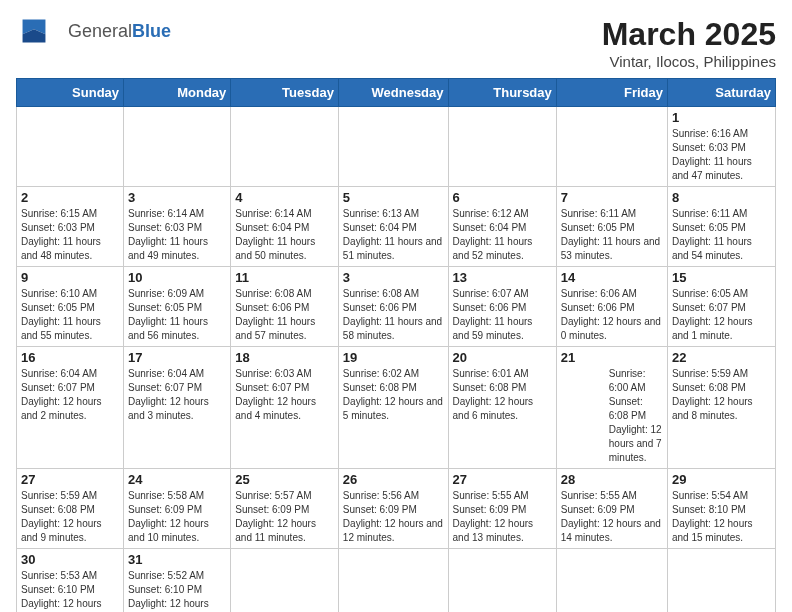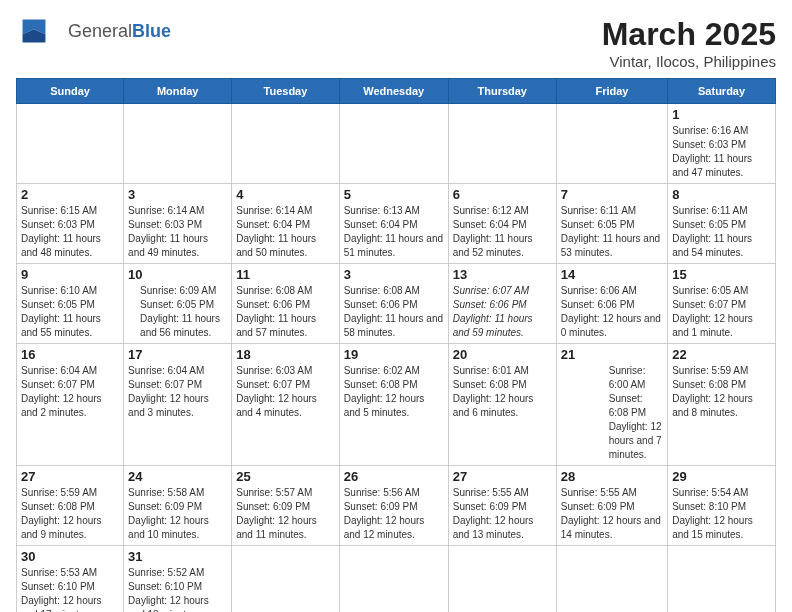--- a/index.html
+++ b/index.html
@@ -38,24 +38,24 @@
       color: #444;
     }
     .calendar {
       width: 100%;
       border-collapse: collapse;
       border: 1px solid #ccc;
     }
     .calendar th {
       background-color: #2a6db5;
       color: #fff;
-      font-size: 11px;
+      font-size: 13px;
       font-weight: bold;
       padding: 6px 4px;
-      text-align: center;
+      text-align: right;
       border: 1px solid #1a5a9a;
     }
     .calendar td {
       border: 1px solid #ccc;
       vertical-align: top;
       padding: 3px 4px;
       width: 113px;
       min-height: 70px;
       font-size: 10.5px;
       color: #333;
@@ -171,39 +171,39 @@
       </tr>
       <tr>
         <td>
           <span class="day-number">9</span>
           <div class="day-info" style="white-space: pre-line;">Sunrise: 6:10 AM
 Sunset: 6:05 PM
 Daylight: 11 hours and 55 minutes.</div>
         </td>
         <td>
           <span class="day-number">10</span>
-          <div class="day-info" style="white-space: pre-line; margin-left: 12px;">Sunrise: 6:09 AM
+          <div class="day-info" style="white-space: pre-line;">Sunrise: 6:09 AM
 Sunset: 6:05 PM
 Daylight: 11 hours and 56 minutes.</div>
         </td>
         <td>
           <span class="day-number">11</span>
           <div class="day-info" style="white-space: pre-line;">Sunrise: 6:08 AM
 Sunset: 6:06 PM
 Daylight: 11 hours and 57 minutes.</div>
         </td>
         <td>
           <span class="day-number">3</span>
           <div class="day-info" style="white-space: pre-line;">Sunrise: 6:08 AM
 Sunset: 6:06 PM
 Daylight: 11 hours and 58 minutes.</div>
         </td>
         <td>
           <span class="day-number">13</span>
-          <div class="day-info" style="white-space: pre-line; font-style: italic;">Sunrise: 6:07 AM
+          <div class="day-info" style="white-space: pre-line;">Sunrise: 6:07 AM
 Sunset: 6:06 PM
 Daylight: 11 hours and 59 minutes.</div>
         </td>
         <td>
           <span class="day-number">14</span>
           <div class="day-info" style="white-space: pre-line;">Sunrise: 6:06 AM
 Sunset: 6:06 PM
 Daylight: 12 hours and 0 minutes.</div>
         </td>
         <td>

